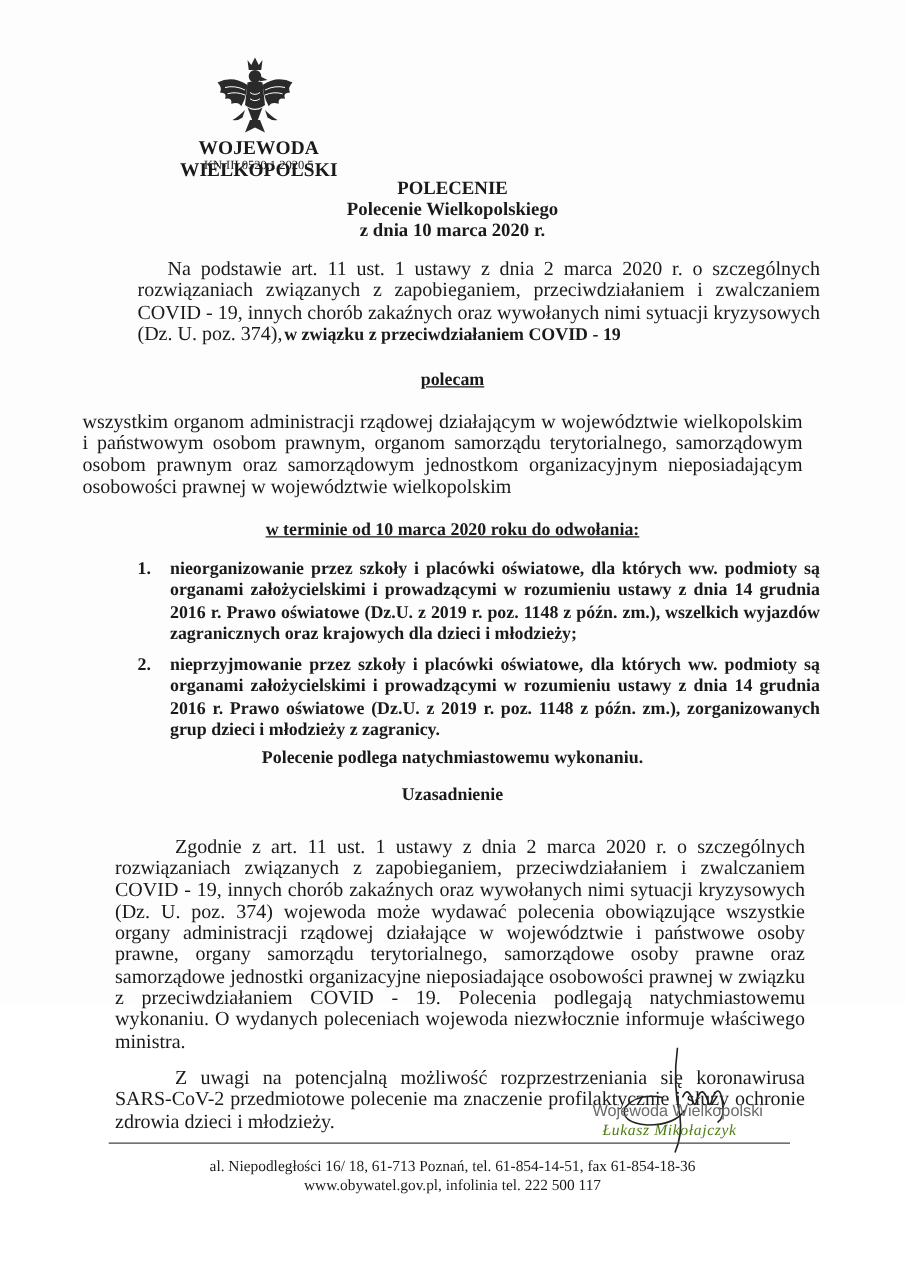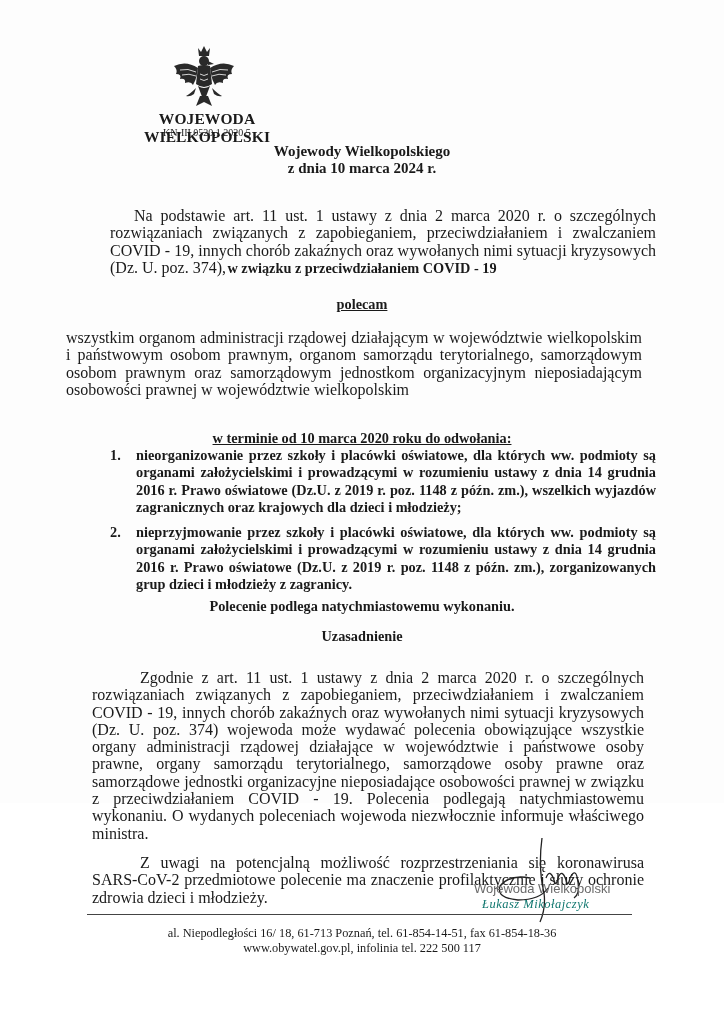--- a/index.html
+++ b/index.html
@@ -23,21 +23,21 @@
     .addressees { left: 66px; top: 329px; width: 576px; }
     .addressees p { margin: 0; }
     .list { left: 110px; top: 447px; width: 546px; font-weight: bold; font-size: 14.3px; line-height: 17.3px; }
     .list-item { display: flex; margin-bottom: 8px; }
     .list-num { width: 26px; flex: none; }
     .list-text { flex: 1; text-align: justify; text-align-last: left; }
     .justif { left: 80px; top: 657px; width: 576px; }
     .justif p { margin: 12px; text-indent: 48px; }
     .sig-area { left: 470px; top: 838px; width: 150px; height: 85px; }
     .sig-stamp-1 { left: 474px; top: 881px; width: 150px; font-family: "Liberation Sans", "DejaVu Sans", sans-serif; font-size: 13px; color: #6a6a6a; }
-    .sig-stamp-2 { left: 482px; top: 897px; width: 150px; font-style: italic; font-size: 12.5px; color: #0f766e; letter-spacing: 0.5px; }
+    .sig-stamp-2 { left: 482px; top: 897px; width: 150px; font-style: italic; font-size: 12.5px; color: #4d7c0f; letter-spacing: 0.5px; }
     .footer-rule { left: 87px; top: 914px; width: 545px; height: 0; border-top: 1.3px solid #444; }
     .footer { left: 0; top: 926px; width: 724px; text-align: center; font-size: 12.3px; line-height: 15px; }
   </style>
 </head>
 <body>
 
 <div class="page">
 
   <div class="abs emblem">
     <svg width="72" height="74" viewBox="0 0 72 74">
@@ -68,36 +68,37 @@
         <path d="M32 30 Q36 33 40 30"></path>
         <path d="M32 35 Q36 38 40 35"></path>
       </g>
     </svg>
   </div>
 
   <div class="abs org-name">WOJEWODA WIELKOPOLSKI</div>
   <div class="abs ref-no">KN-III.0520.1.2020.5</div>
 
   <div class="abs title-block">
-    <div>Wojewody Wielkopolskiego</div>
-    <div>z dnia 10 marca 2024 r.</div>
+    <div>POLECENIE</div>
+    <div>Polecenie Wielkopolskiego</div>
+    <div>z dnia 10 marca 2020 r.</div>
   </div>
 
   <div class="abs para intro">
     <p>Na podstawie art. 11 ust. 1 ustawy z dnia 2 marca 2020 r. o szczególnych rozwiązaniach związanych z zapobieganiem, przeciwdziałaniem i zwalczaniem COVID - 19, innych chorób zakaźnych oraz wywołanych nimi sytuacji kryzysowych (Dz. U. poz. 374),</p>
   </div>
   <div class="abs center-bold" style="top:260px;">w związku z przeciwdziałaniem COVID - 19</div>
 
   <div class="abs center-bold u" style="top:296px;">polecam</div>
 
   <div class="abs para addressees">
     <p>wszystkim organom administracji rządowej działającym w województwie wielkopolskim i państwowym osobom prawnym, organom samorządu terytorialnego, samorządowym osobom prawnym oraz samorządowym jednostkom organizacyjnym nieposiadającym osobowości prawnej w województwie wielkopolskim</p>
   </div>
 
-  <div class="abs center-bold u" style="top:430px;">w terminie od 10 marca 2020 roku do odwołania:</div>
+  <div class="abs center-bold u" style="top:416px;">w terminie od 10 marca 2020 roku do odwołania:</div>
 
   <div class="abs list">
     <div class="list-item">
       <span class="list-num">1.</span>
       <span class="list-text">nieorganizowanie przez szkoły i placówki oświatowe, dla których ww. podmioty są organami założycielskimi i prowadzącymi w rozumieniu ustawy z dnia 14 grudnia 2016 r. Prawo oświatowe (Dz.U. z 2019 r. poz. 1148 z późn. zm.), wszelkich wyjazdów zagranicznych oraz  krajowych dla dzieci i młodzieży;</span>
     </div>
     <div class="list-item">
       <span class="list-num">2.</span>
       <span class="list-text">nieprzyjmowanie przez szkoły i placówki oświatowe, dla których ww. podmioty są organami założycielskimi i prowadzącymi w rozumieniu ustawy z dnia 14 grudnia 2016 r. Prawo oświatowe (Dz.U. z 2019 r. poz. 1148 z późn. zm.), zorganizowanych grup dzieci  i młodzieży z zagranicy.</span>
     </div>

